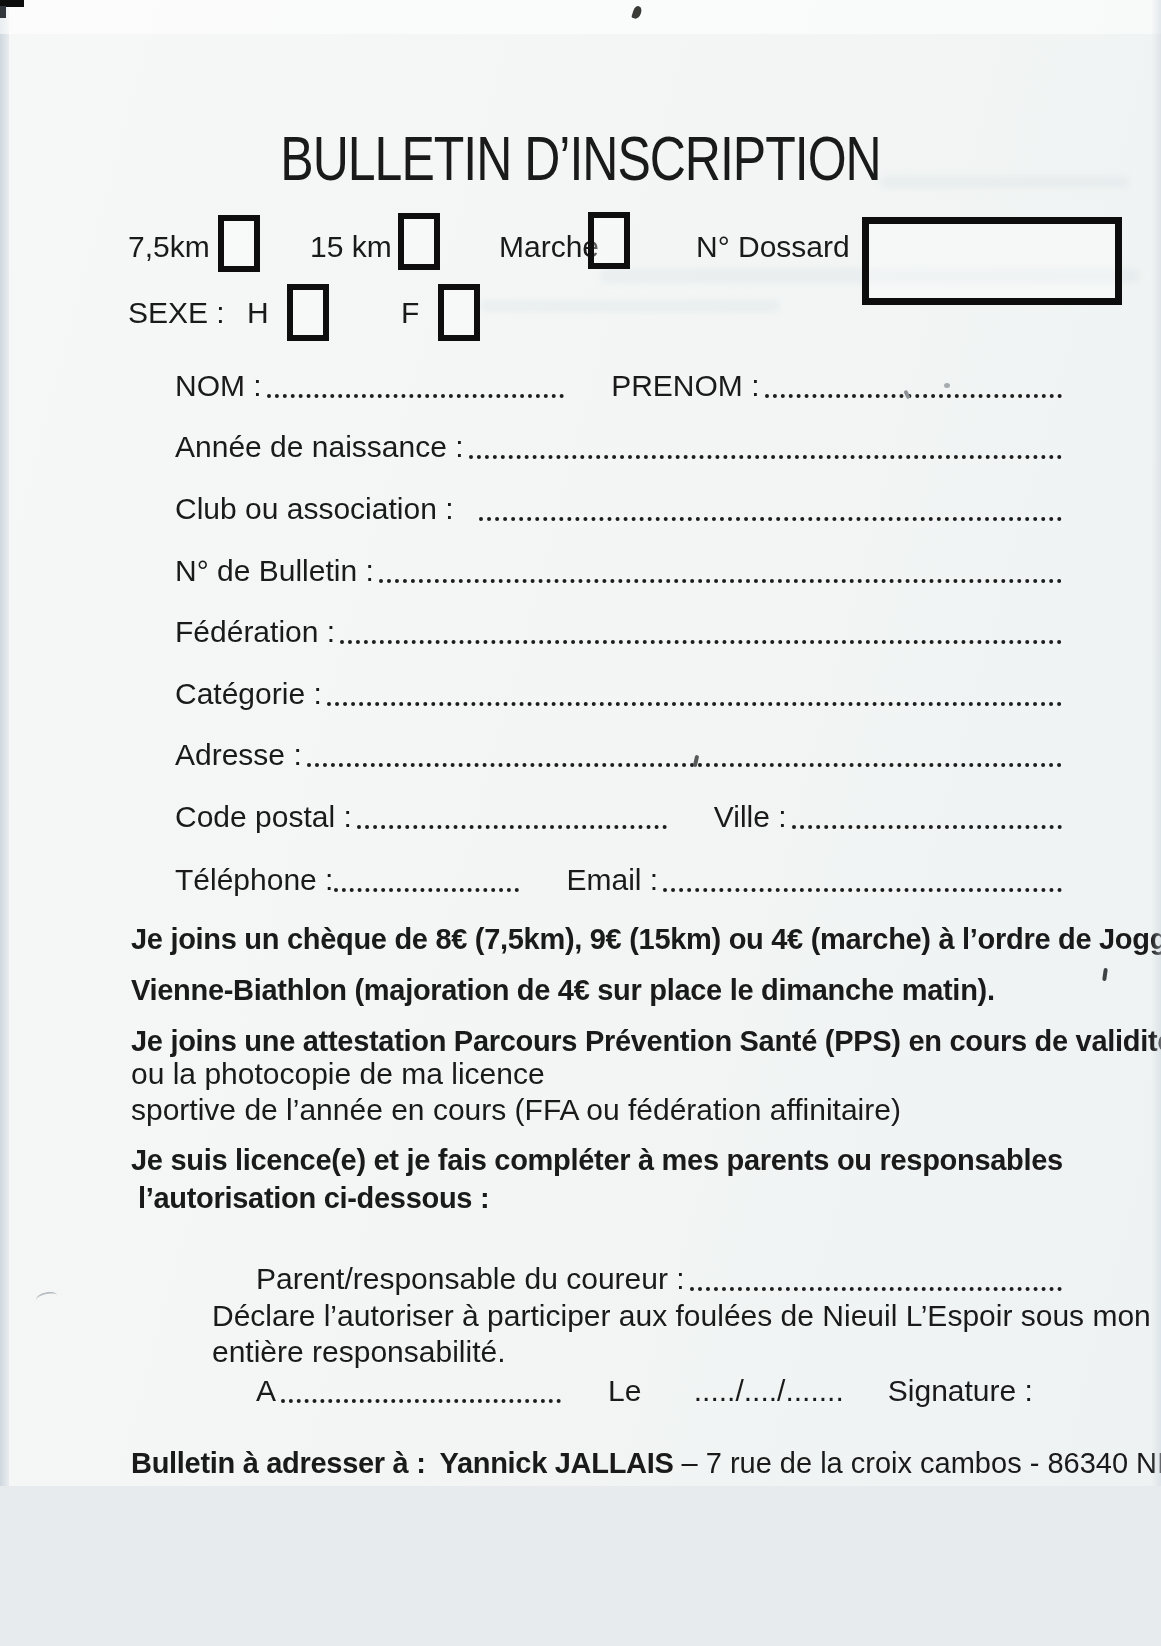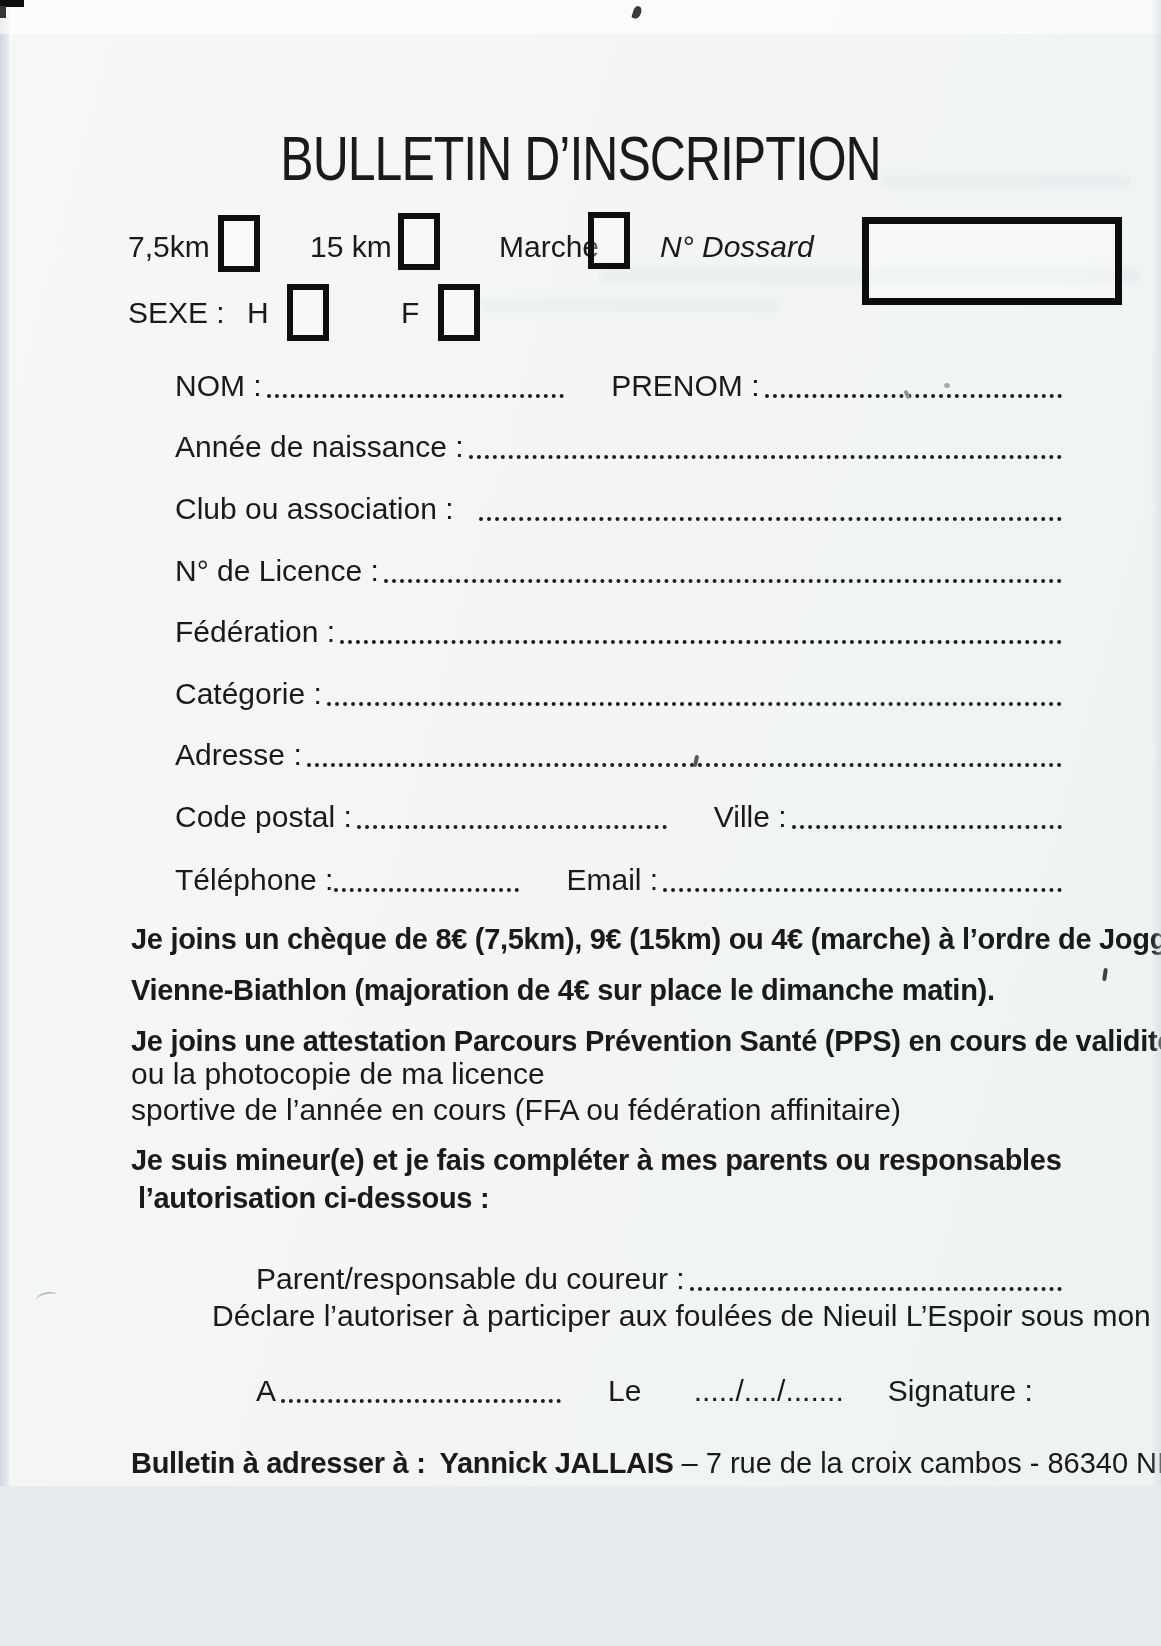--- a/index.html
+++ b/index.html
@@ -75,21 +75,21 @@
 
   <div class="opt-lbl" style="left:128px;top:230px;">7,5km</div>
   <div class="cb" style="left:218px;top:215px;"></div>
 
   <div class="opt-lbl" style="left:310px;top:230px;">15 km</div>
   <div class="cb" style="left:398px;top:213px;"></div>
 
   <div class="opt-lbl" style="left:499px;top:230px;">Marche</div>
   <div class="cb" style="left:588px;top:212px;"></div>
 
-  <div class="opt-lbl" style="left:660px;top:230px;font-style:italic;">N° Dossard</div>
+  <div class="opt-lbl" style="left:696px;top:230px;">N° Dossard</div>
   <div class="dossard-box"></div>
 
   <div class="opt-lbl" style="left:128px;top:296px;">SEXE :</div>
   <div class="opt-lbl" style="left:247px;top:296px;">H</div>
   <div class="cb" style="left:287px;top:284px;"></div>
   <div class="opt-lbl" style="left:401px;top:296px;">F</div>
   <div class="cb" style="left:438px;top:284px;"></div>
 
   <div class="row" style="left:131px;top:366px;width:934px;">
     <span class="lbl">NOM :</span>
@@ -102,21 +102,21 @@
     <span class="lbl">Année de naissance :</span>
     <span class="dots"></span>
   </div>
 
   <div class="row" style="left:131px;top:489px;width:934px;gap:20px;">
     <span class="lbl">Club ou association :</span>
     <span class="dots"></span>
   </div>
 
   <div class="row" style="left:131px;top:551px;width:934px;">
-    <span class="lbl">N° de Licence :</span>
+    <span class="lbl">N° de Bulletin :</span>
     <span class="dots"></span>
   </div>
 
   <div class="row" style="left:131px;top:612px;width:934px;">
     <span class="lbl">Fédération :</span>
     <span class="dots"></span>
   </div>
 
   <div class="row" style="left:131px;top:674px;width:934px;">
     <span class="lbl">Catégorie :</span>
@@ -141,30 +141,31 @@
     <span class="lbl">Email :</span>
     <span class="dots"></span>
   </div>
 
   <div class="par b" style="left:131px;top:921px;">Je joins un chèque de 8€ (7,5km), 9€ (15km) ou 4€ (marche) à l’ordre de Jogg’Espo</div>
   <div class="par b" style="left:131px;top:972px;">Vienne-Biathlon (majoration de 4€ sur place le dimanche matin).</div>
   <div class="par b" style="left:131px;top:1023px;">Je joins une attestation Parcours Prévention Santé (PPS) en cours de validité</div>
   <div class="par" style="left:131px;top:1056px;">ou la photocopie de ma licence</div>
   <div class="par" style="left:131px;top:1092px;">sportive de l’année en cours (FFA ou fédération affinitaire)</div>
 
-  <div class="par b" style="left:131px;top:1142px;">Je suis mineur(e) et je fais compléter à mes parents ou responsables</div>
+  <div class="par b" style="left:131px;top:1142px;">Je suis licence(e) et je fais compléter à mes parents ou responsables</div>
   <div class="par b" style="left:138px;top:1180px;">l’autorisation ci-dessous :</div>
 
 
   <div class="row" style="left:212px;top:1259px;width:853px;">
     <span class="lbl">Parent/responsable du coureur :</span>
     <span class="dots"></span>
   </div>
 
   <div class="par" style="left:212px;top:1298px;">Déclare l’autoriser à participer aux foulées de Nieuil L’Espoir sous mon</div>
+  <div class="par" style="left:212px;top:1334px;">entière responsabilité.</div>
 
   <div class="row" style="left:212px;top:1371px;width:853px;">
     <span class="lbl">A</span>
     <span class="dots w280"></span>
     <span class="lbl">Le</span>
     <span class="lbl"> ...../..../.......</span>
     <span class="lbl" style="">Signature :</span>
   </div>
 
   <div class="footer-line" style="left:131px;top:1445px;">

